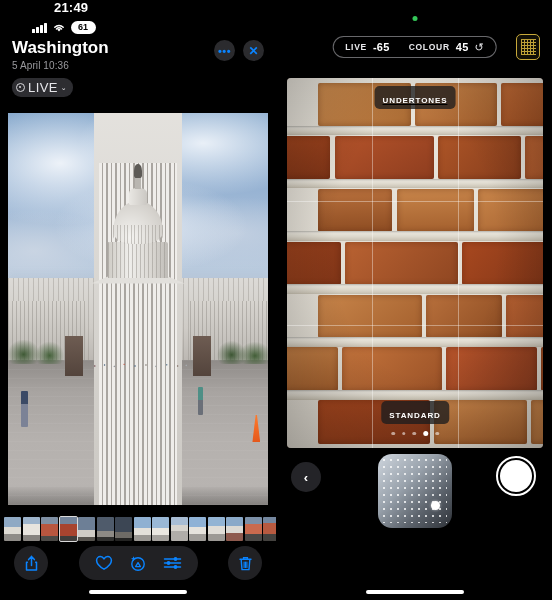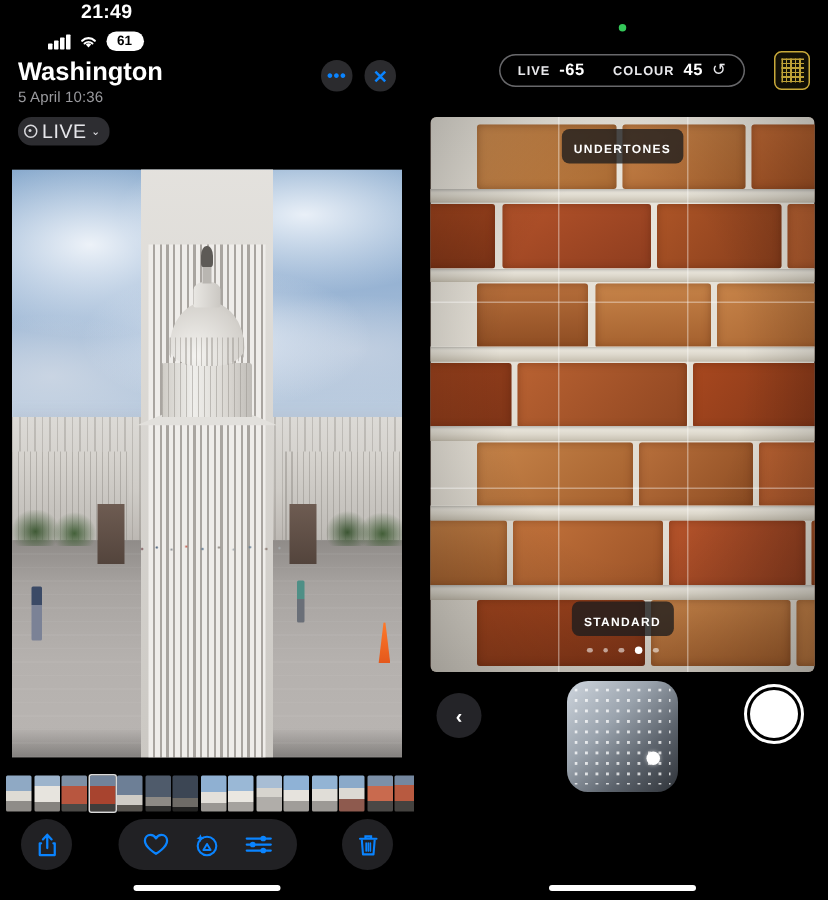--- a/index.html
+++ b/index.html
@@ -291,21 +291,21 @@
   }
   .gl.v { top:0; bottom:0; width:1px; }
   .gl.h { left:0; right:0; height:1px; }
 
   .vf-pill {
     position:absolute; left:50%; transform:translateX(-50%);
     background: rgba(28,28,30,0.78); border-radius: 5px;
     padding: 2.5px 8px;
   }
   .vf-pill span { color:#fff; font-size:8px; font-weight:bold; letter-spacing:.9px; }
-  .vf-top { top: 8px; }
+  .vf-top { top: 8px; text-decoration: underline; }
   .vf-bot { bottom: 24px; }
   .page-dots {
     position:absolute; bottom: 12px; left:50%; transform:translateX(-50%);
     display:flex; align-items:center; gap: 7px;
   }
   .pd { width:3.5px; height:3.5px; border-radius:50%; background: rgba(255,255,255,.55); }
   .pd.active { width:5.5px; height:5.5px; background:#fff; }
 
   .cam-controls {
     position:absolute; bottom: 0; left: 0; right: 0; height: 152px;

